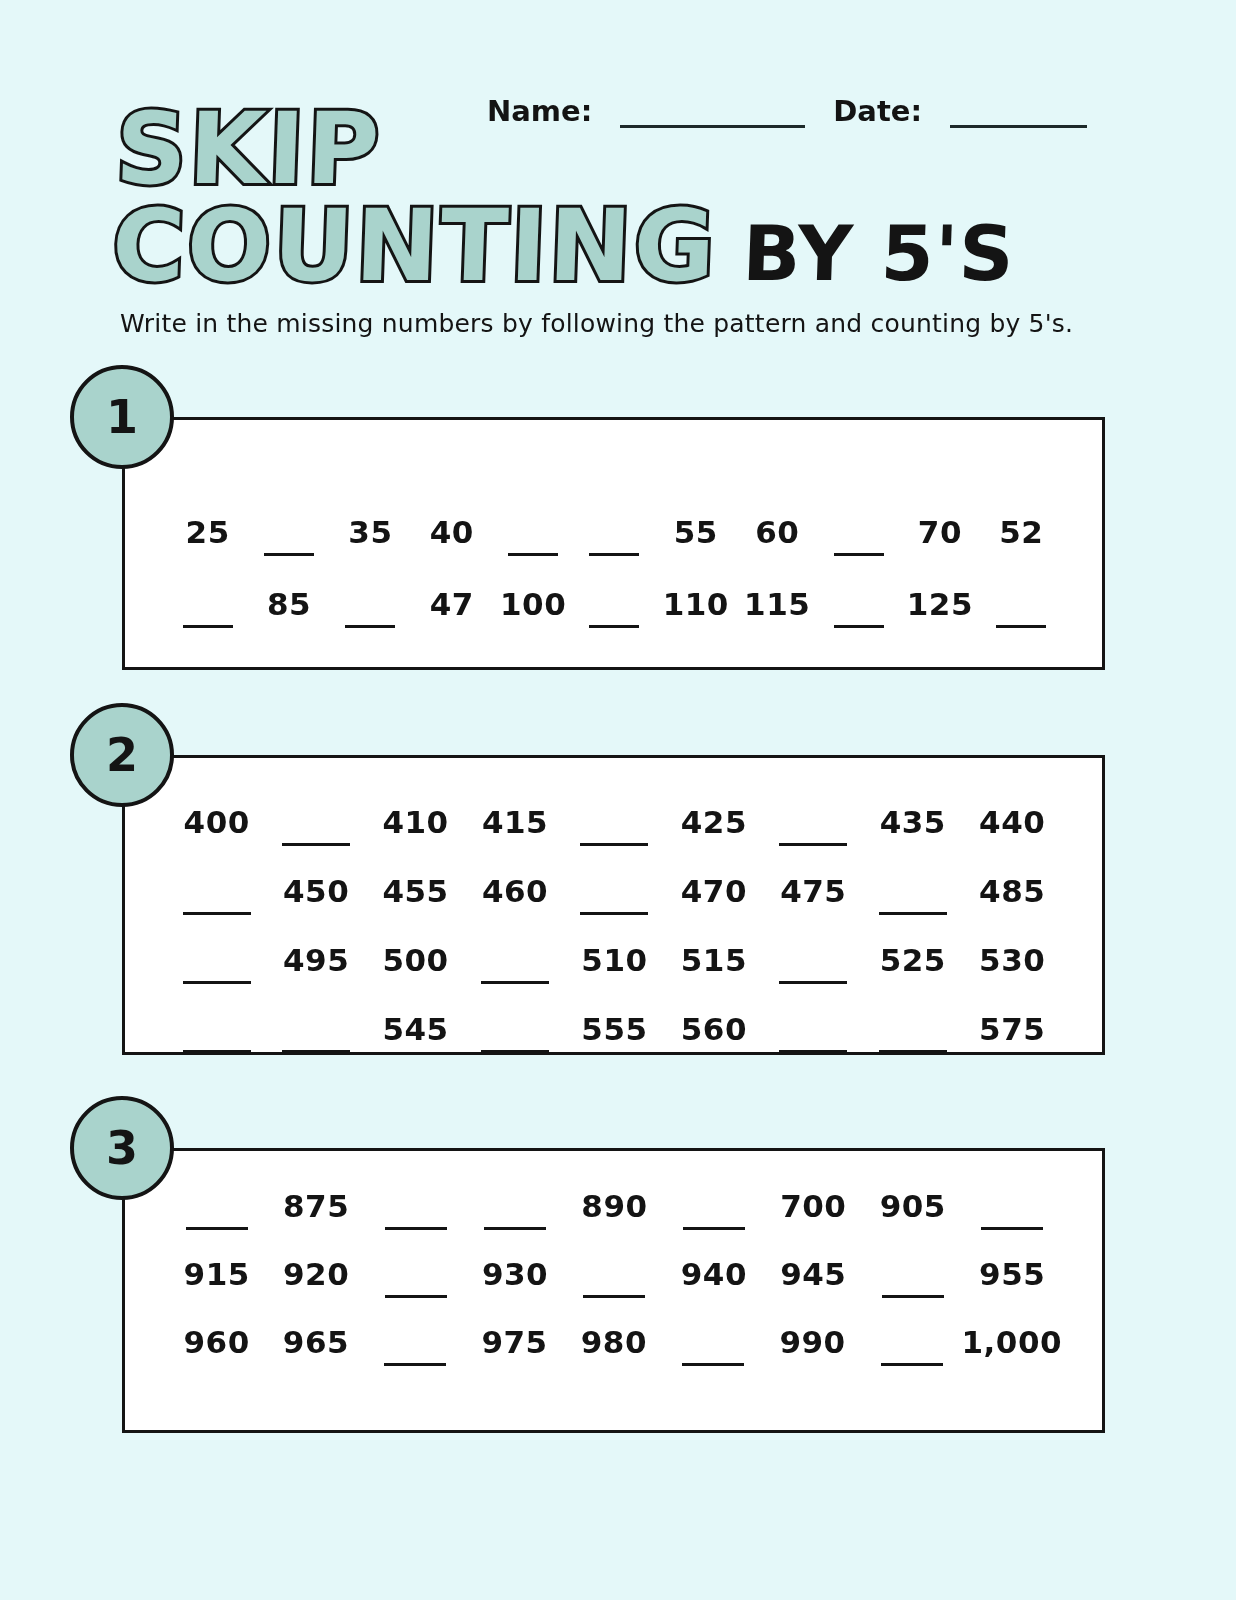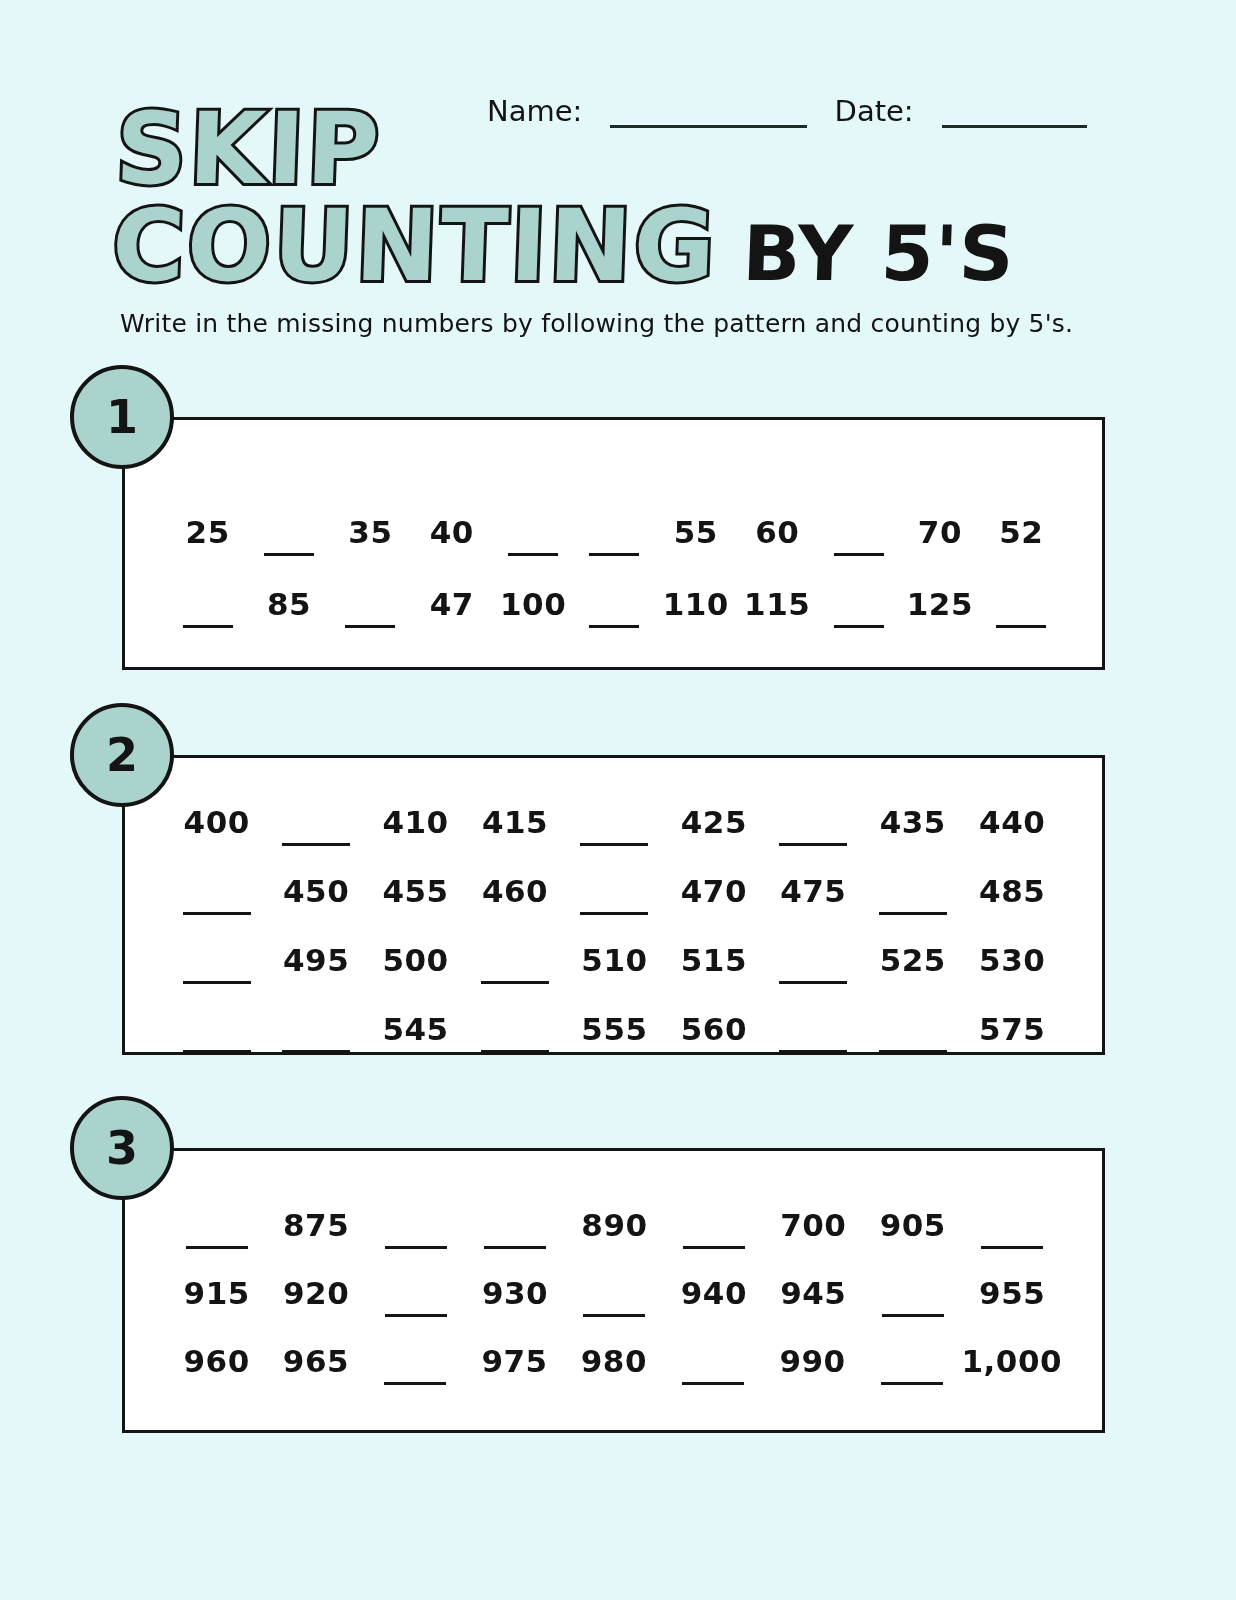--- a/index.html
+++ b/index.html
@@ -16,21 +16,21 @@
     color:var(--ink);
     position:relative;
     overflow:hidden;
   }
   .page{position:absolute;inset:0;}
 
   
   .name-date{
     position:absolute;left:487px;top:94px;width:600px;
     display:flex;align-items:flex-end;gap:28px;
-    font-size:29px;font-weight:normal;line-height:1.1;justify-content:center;
+    font-size:29px;font-weight:bold;line-height:1.1;justify-content:center;
   }
   .nd-label{white-space:nowrap;}
   .fill-line{border-bottom:3px solid #1d2a2a;height:34px;}
   .fill-line.name{flex:1.35;}
   .fill-line.date{flex:1;}
 
   
   .title{
     position:absolute;left:114px;top:100px;
     transform:skewX(-2deg);
@@ -72,21 +72,21 @@
     width:104px;height:104px;border-radius:50%;
     background:var(--accent);
     border:4px solid var(--ink);
     display:flex;align-items:center;justify-content:center;
     font-size:46px;font-weight:bold;color:var(--ink);
   }
 
   .rows{padding:0 40px 0 42px;}
   .sec-1 .rows{padding-top:60px;margin-top:16px;}
   .sec-2 .rows{padding-top:29px;}
-  .sec-3 .rows{padding-top:40px;}
+  .sec-3 .rows{padding-top:21px;}
 
   .num-row{display:flex;align-items:center;height:72px;}
   .sec-2 .num-row{height:69px;}
   .sec-3 .num-row{height:68px;}
 
   .cell{flex:1;text-align:center;font-size:31px;font-weight:600;letter-spacing:0.5px;}
   .line{
     display:inline-block;height:0;
     border-bottom:3.5px solid var(--ink);
     transform:translateY(13px);

